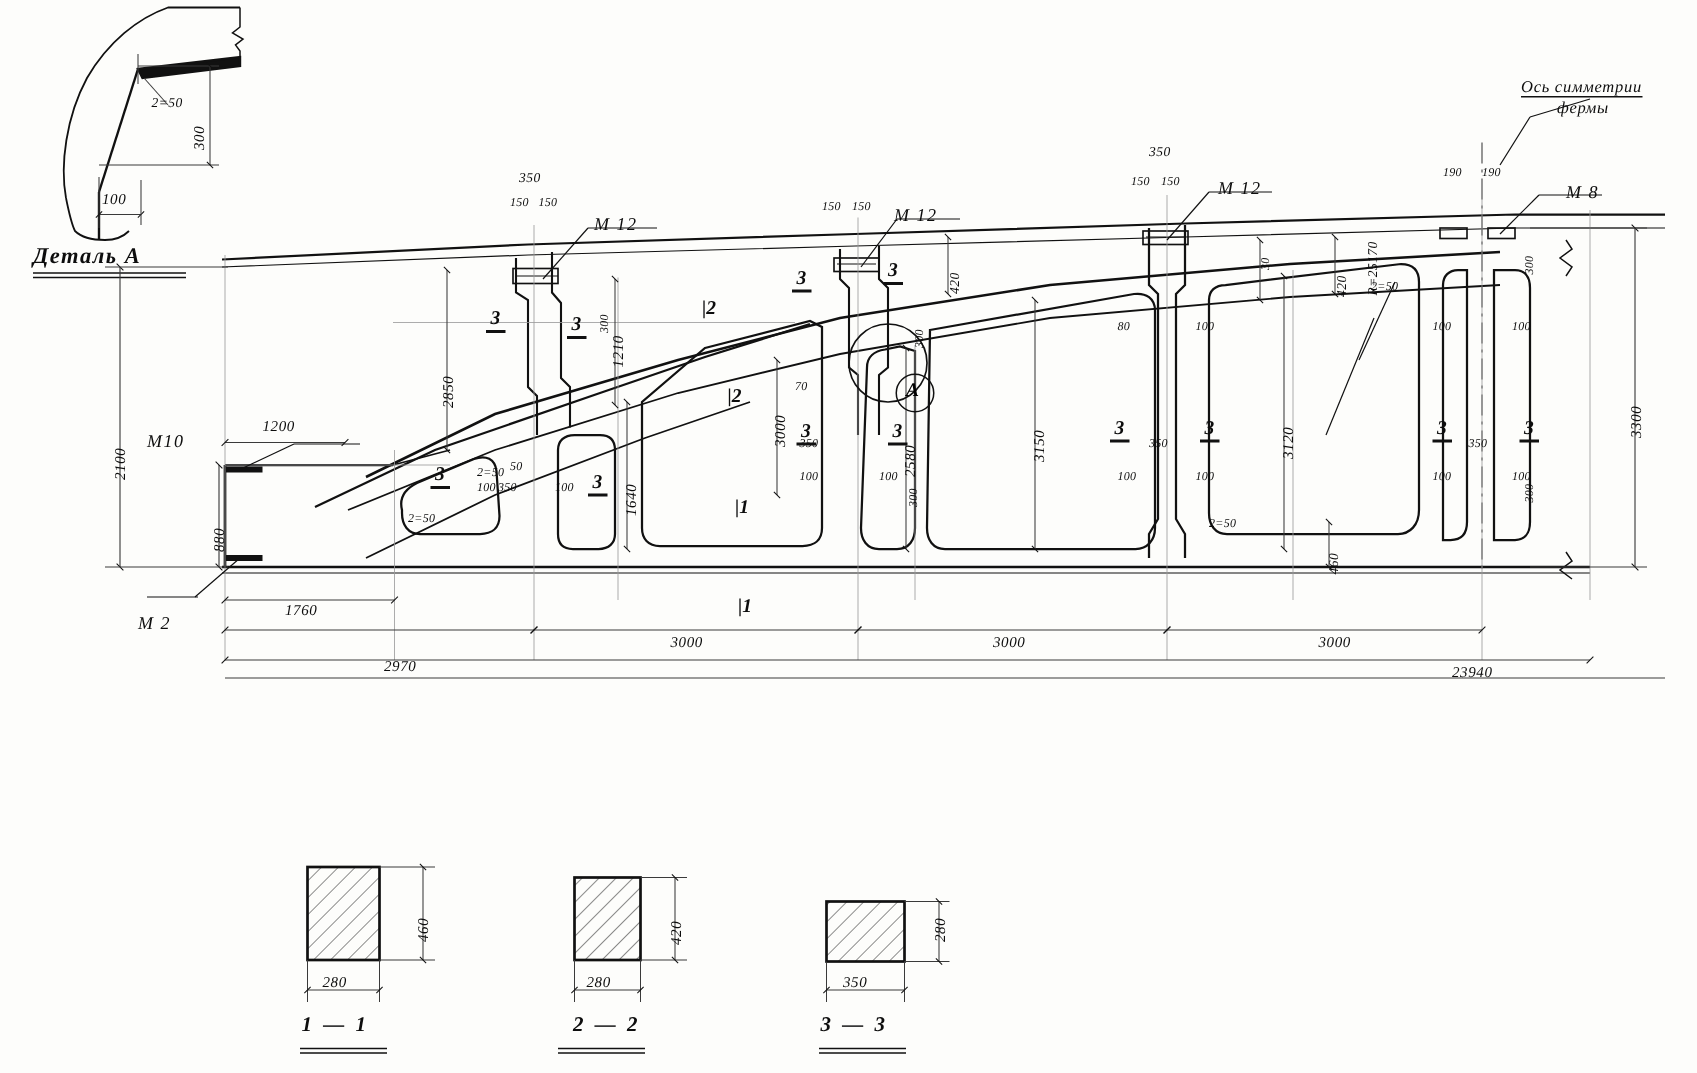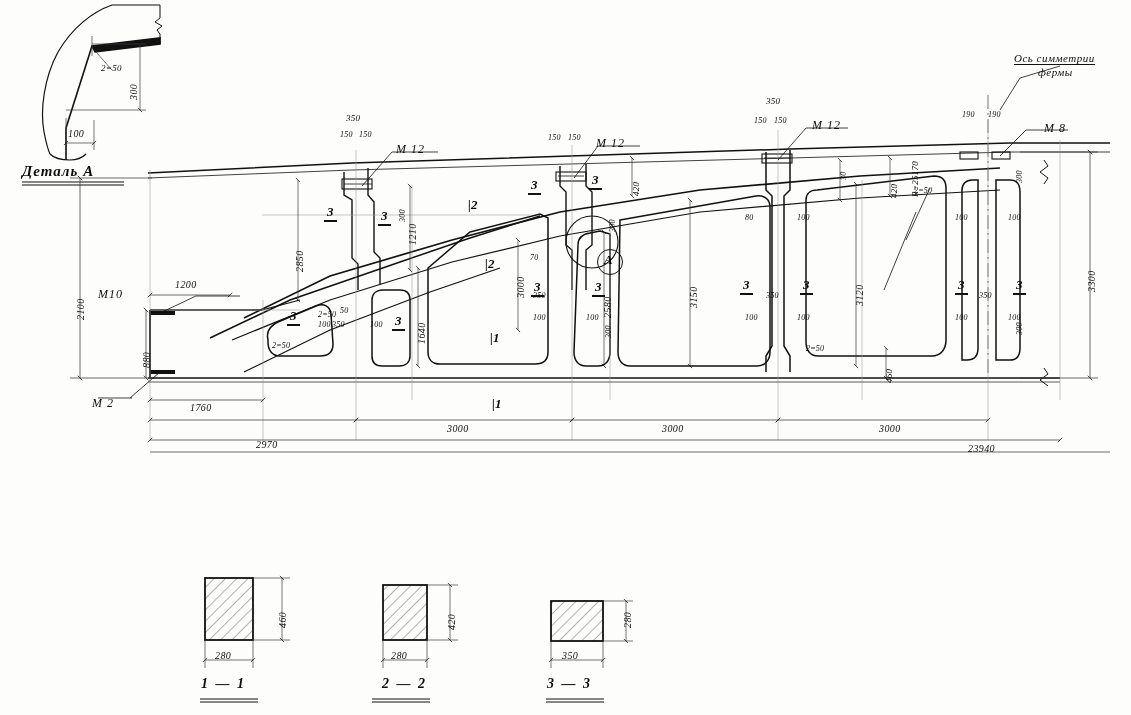--- a/index.html
+++ b/index.html
@@ -267,21 +267,21 @@
 
 <div class="lbl dim9" style="left:101px;top:63px;">2=50</div>
 <div class="lbl dim vert" style="left:128px;top:100px;">300</div>
 <div class="lbl dim" style="left:68px;top:128px;">100</div>
 <div class="lbl ttl" style="left:22px;top:163px;">Деталь А</div>
 
 <div class="lbl note" style="left:1014px;top:52px;border-bottom:1px solid #111;">Ось симметрии</div>
 <div class="lbl note" style="left:1038px;top:66px;">фермы</div>
 
 <div class="lbl emb" style="left:98px;top:287px;">М10</div>
-<div class="lbl emb" style="left:92px;top:396px;">М 2</div>
+<div class="lbl emb" style="left:92px;top:408px;">М 2</div>
 <div class="lbl emb" style="left:396px;top:142px;">М 12</div>
 <div class="lbl emb" style="left:596px;top:136px;">М 12</div>
 <div class="lbl emb" style="left:812px;top:118px;">М 12</div>
 <div class="lbl emb" style="left:1044px;top:121px;">М 8</div>
 
 <div class="lbl dim vert" style="left:75px;top:320px;">2100</div>
 <div class="lbl dim vert" style="left:141px;top:368px;">880</div>
 <div class="lbl dim" style="left:175px;top:279px;">1200</div>
 <div class="lbl dim" style="left:190px;top:402px;font-family:Liberation Serif, serif;">1760</div>
 <div class="lbl dim" style="left:256px;top:423px;margin-top:16px;">2970</div>

